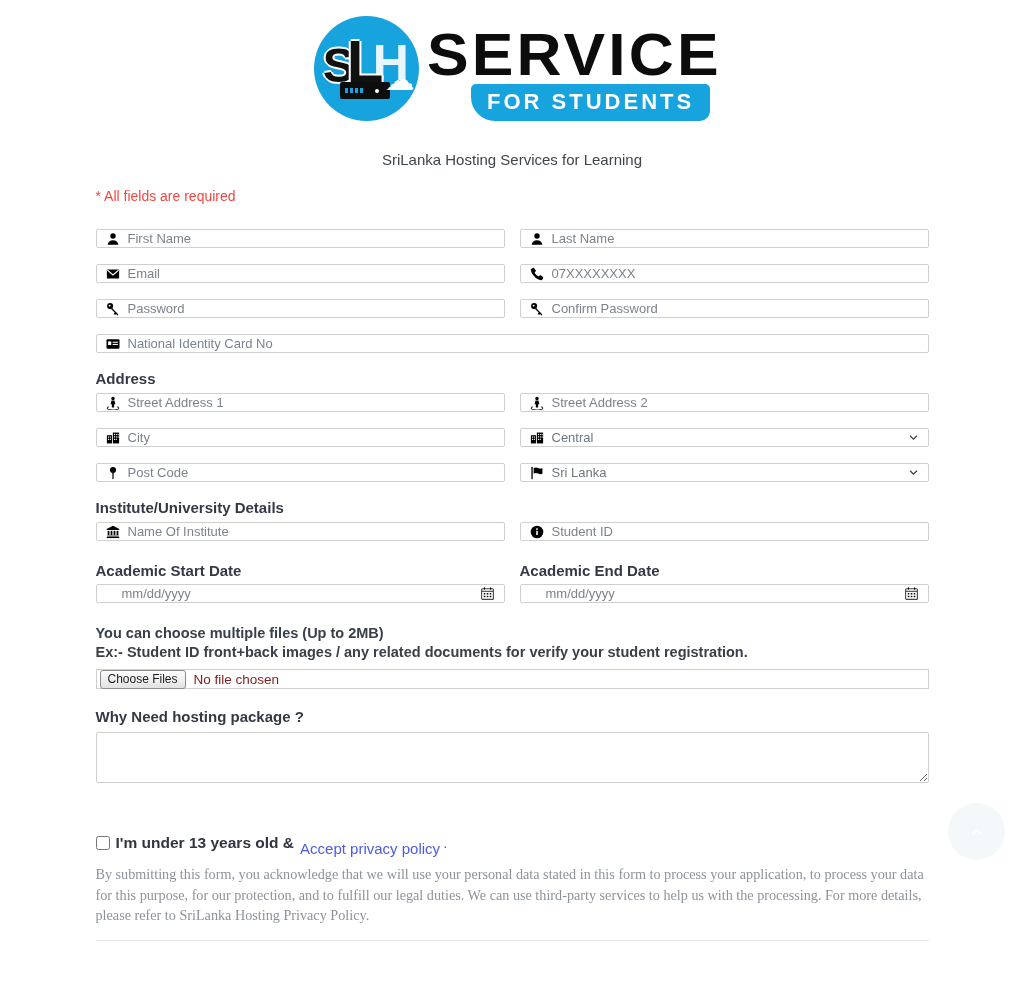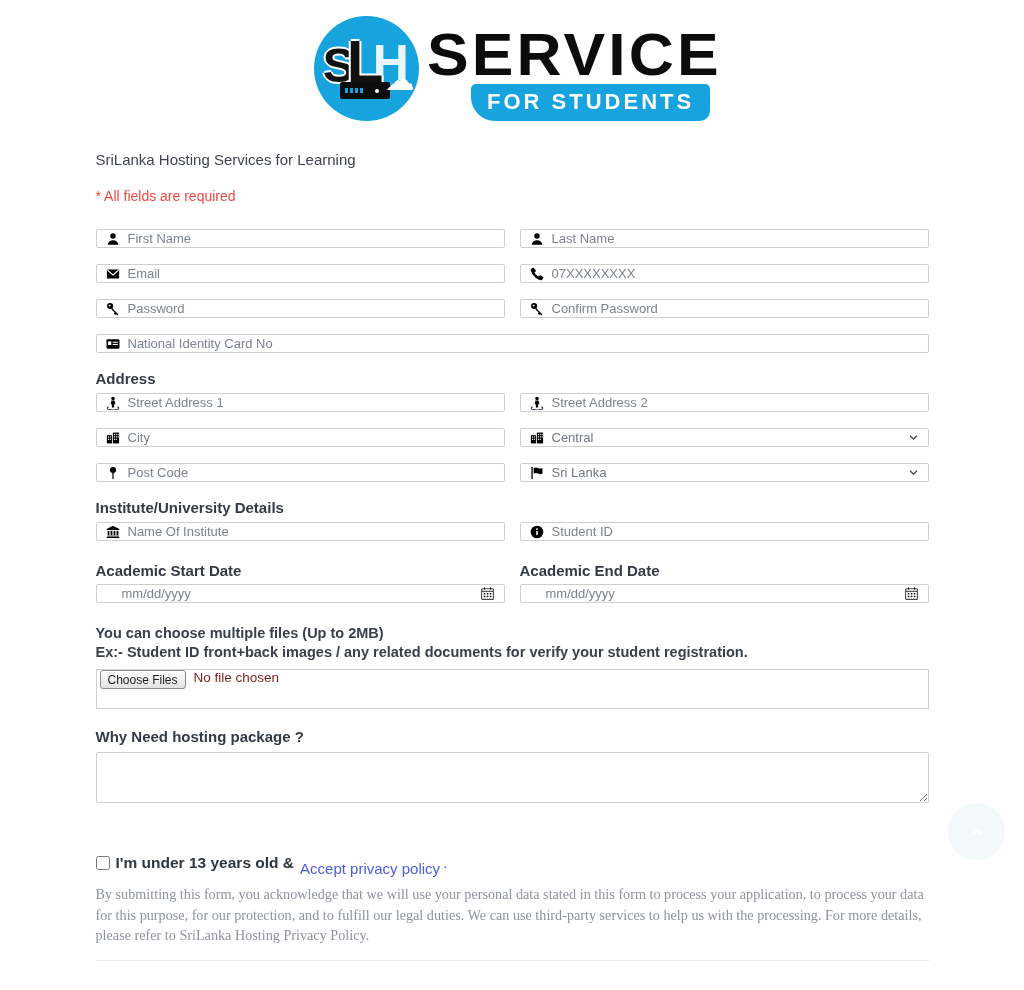--- a/index.html
+++ b/index.html
@@ -27,21 +27,21 @@
   .logo-cloud { position: absolute; right: 4px; bottom: 26px; color: #fff; font-size: 30px;
     line-height: 1; font-family: "DejaVu Sans", sans-serif; }
   .logo-text { margin-left: 8px; padding-top: 11px; }
   .logo-service { font-size: 60px; font-weight: 800; color: #0c0c0c; letter-spacing: 3px;
     line-height: 0.92; transform: scaleX(1.04); transform-origin: left; }
   .logo-forstudents { width: fit-content; margin-left: auto; margin-top: 2px;
     background: #17a3dd; color: #fff; font-weight: 700; font-size: 22px; letter-spacing: 3px;
     padding: 5px 16px 6px; border-radius: 5px 5px 10px 24px; }
 
   
-  .page-title { color: #3f454c; font-size: 15px; margin-top: 29px; }
+  .page-title { text-align: center; color: #3f454c; font-size: 15px; margin-top: 29px; }
   .required-note { color: #ef4840; font-size: 14px; margin-top: 20px; }
 
   
   .row { display: grid; grid-template-columns: 1fr 1fr; gap: 15px; margin-bottom: 16px; }
   .row.single { grid-template-columns: 1fr; }
   .first-row { margin-top: 25px; }
   .input-box, .select-box, .date-box { display: flex; align-items: center;
     border: 1px solid #cfcfcf; border-radius: 2px; height: 19px; padding: 0 9px; background: #fff; }
   .icn { width: 14px; height: 14px; color: #2f3b4a; flex: none; }
   .input-box .icn, .select-box .icn { margin-right: 8px; }
@@ -55,21 +55,21 @@
   .date-label { font-size: 15px; font-weight: 700; color: #333a46; margin-bottom: 5px; }
   .date-row { margin-top: 21px; }
   .date-box input { border: none; outline: none; flex: 1; font-size: 13px; color: #7c838c;
     font-family: inherit; padding-left: 16px; background: transparent; }
   .date-box input::placeholder { color: #7c838c; opacity: 1; }
   .cal { width: 15px; height: 15px; color: #4a4a4a; flex: none; }
 
   
   .upload-note { font-size: 14.5px; font-weight: 700; color: #3a4049; line-height: 19px; }
   .upload-block { margin-top: 21px; }
-  .file-box { display: flex; border: 1px solid #cfcfcf; height: 40px;
+  .file-box { display: flex; align-items: center; border: 1px solid #cfcfcf; height: 20px;
     margin-top: 7px; padding: 0 3px; }
   .file-btn { background: linear-gradient(#fdfdfd, #e2e2e2); border: 1px solid #8d8d8d;
     border-radius: 3px; font-size: 12px; color: #1c1c1c; padding: 1px 7px; height: 19px;
     font-family: inherit; cursor: pointer; }
   .file-status { color: #7f1d1d; font-size: 13.5px; margin-left: 8px; }
 
   
   .why-label { font-size: 15px; font-weight: 700; color: #333a46; margin-top: 19px; }
   .why-textarea { width: 100%; height: 51px; border: 1px solid #cfcfcf; border-radius: 2px;
     margin-top: 7px; resize: both; font-family: inherit; font-size: 13px; outline: none; }

